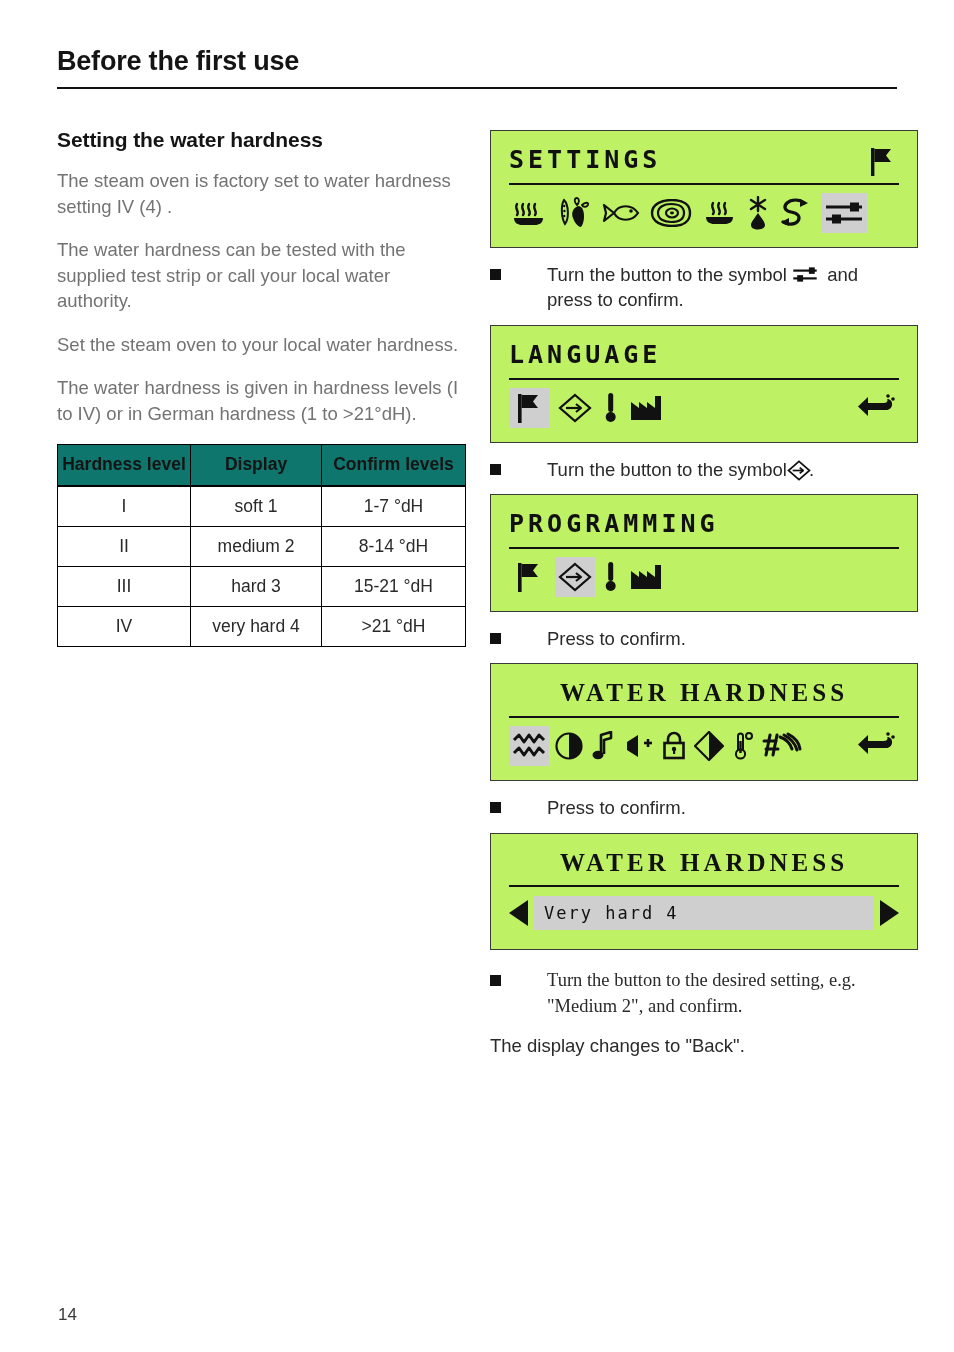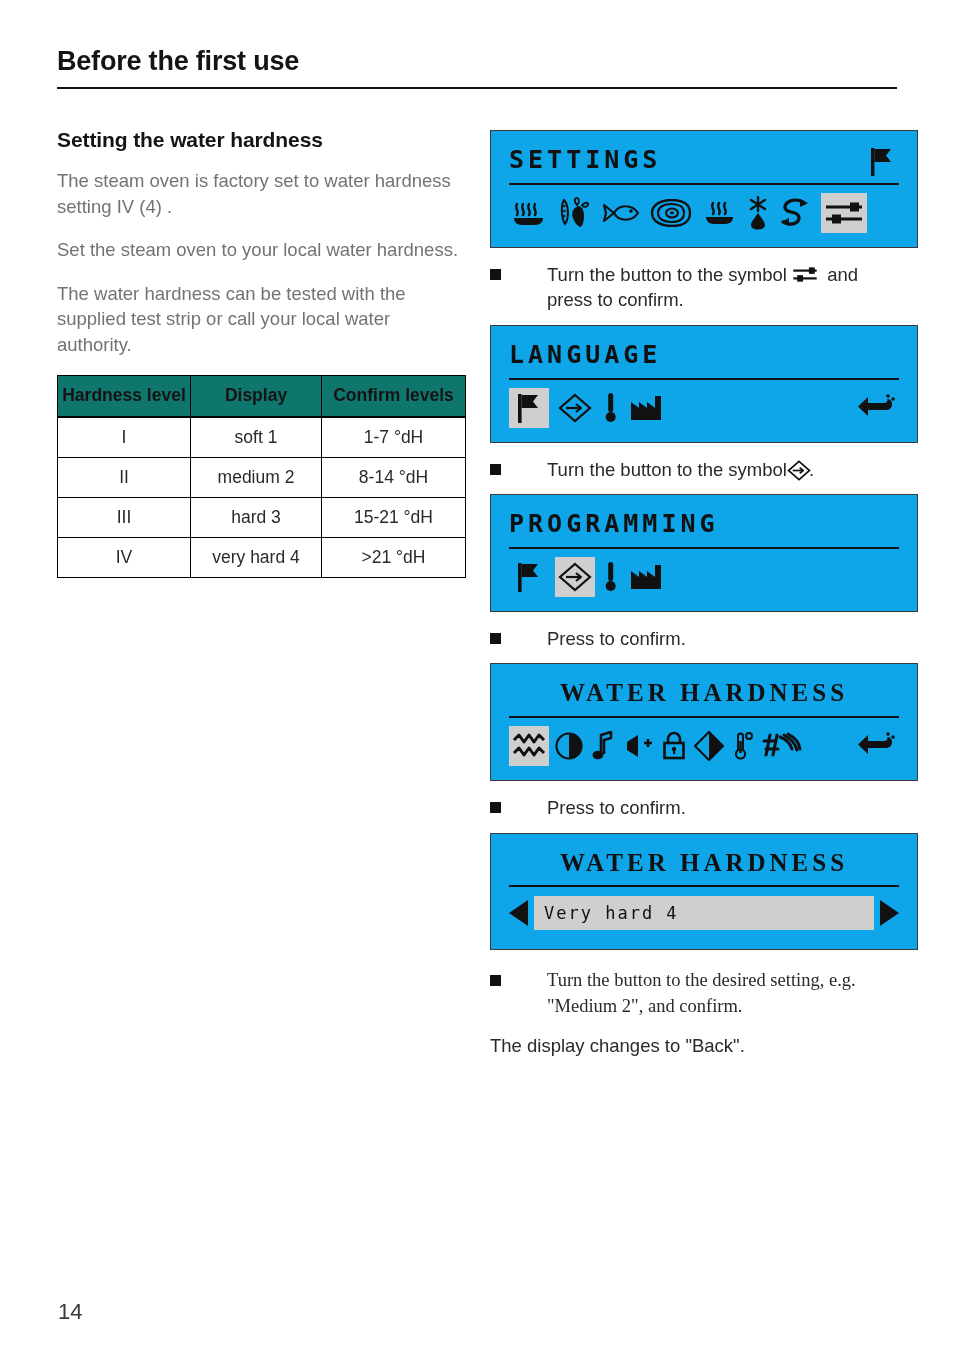--- a/index.html
+++ b/index.html
@@ -108,21 +108,21 @@
   .note-text {
     font-size: 18.5px;
     line-height: 1.38;
     color: #2a2a2a;
     margin: 14px 0 12px 0;
   }
 
   
   .lcd {
     border: 1.5px solid #3a3a3a;
-    background: #0ea5e9;
+    background: #bef264;
     width: 428px;
     padding: 12px 18px 12px 18px;
     margin: 2px 0 2px 0;
   }
   .lcd-title {
     font-family: "DejaVu Sans Mono", monospace;
     font-size: 25px;
     font-weight: bold;
     letter-spacing: 4px;
     color: #111;
@@ -186,40 +186,41 @@
     vertical-align: -4px;
     width: 22px; height: 20px;
   }
   .inline-sym svg { display: block; }
   .inline-sym.wide { width: 30px; }
 
   
   .page-number {
     position: absolute;
     left: 58px; bottom: 27px;
-    font-size: 22px;
+    font-size: 17px;
     color: #3a3a3a;
   }
 </style>
 </head>
 <body>
 
 <div class="page">
 
   <div class="header">
     <h1 class="header-title">Before the first use</h1>
     <div class="header-rule"></div>
   </div>
 
   <div class="col-left">
     <h2 class="section-title">Setting the water hardness</h2>
 
     <p class="body-text">The steam oven is factory set to water hardness setting IV (4) .</p>
+    <p class="body-text">The water hardness can be tested with the supplied test strip or call your local water authority.</p>
     <p class="body-text">Set the steam oven to your local water hardness.</p>
-    <p class="body-text">The water hardness can be tested with the supplied test strip or call your local water authority.</p>
+    <p class="body-text">The water hardness is given in hardness levels (I to IV) or in German hardness (1 to &gt;21°dH).</p>
 
     <table class="hardness-table">
       <colgroup>
           <col class="c1">
           <col class="c2">
           <col class="c3">
         </colgroup>
       <thead>
         <tr>
           <th>Hardness level</th>

